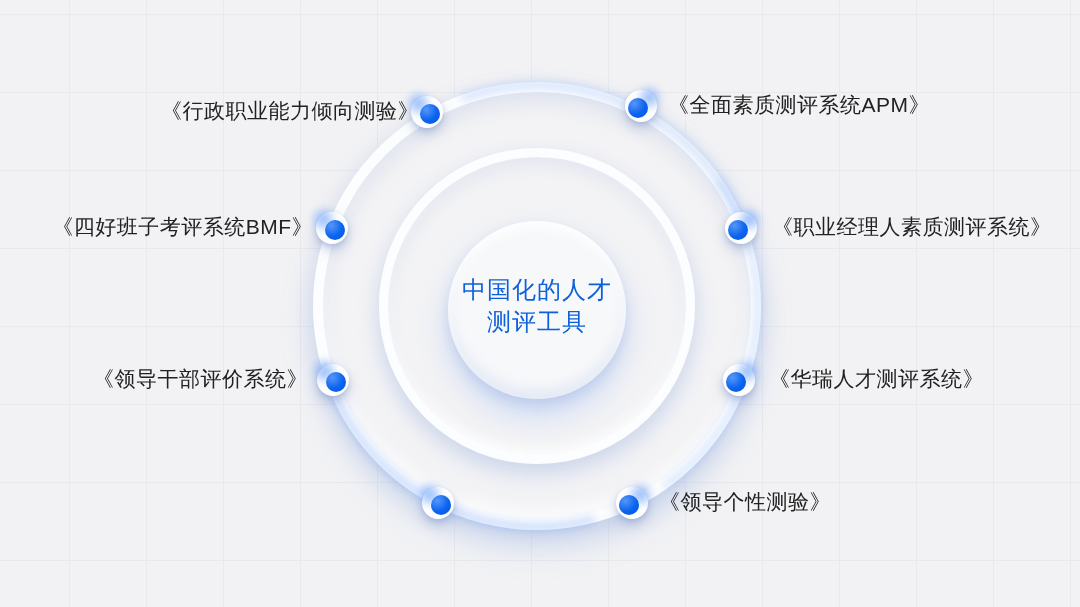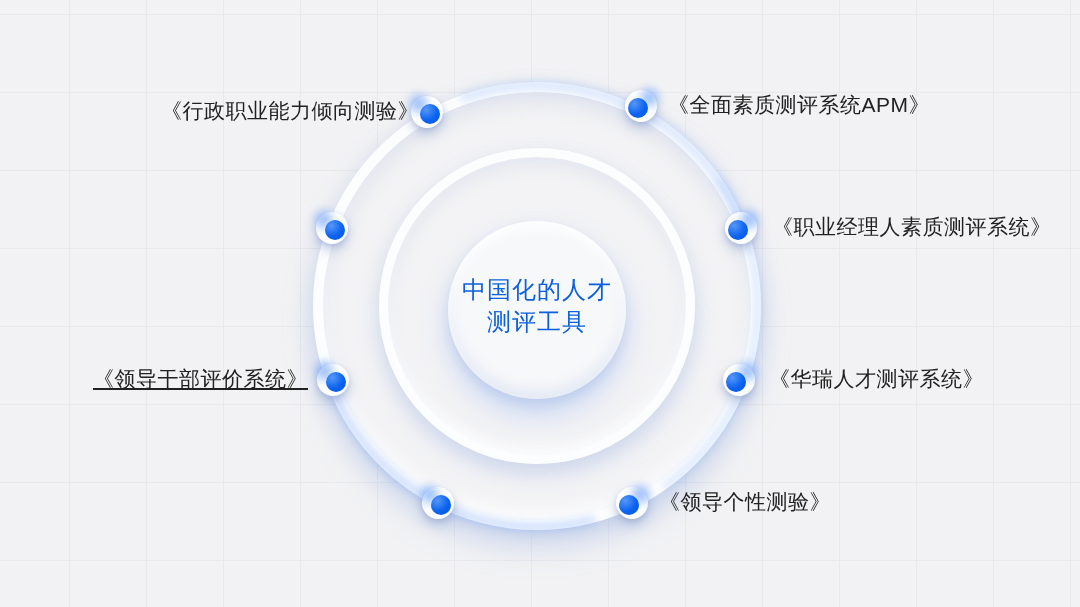--- a/index.html
+++ b/index.html
@@ -92,21 +92,21 @@
   .dot.d7{left:416px;top:480px;} .dot.d8{left:610px;top:480px;}
   
   .label{
     position:absolute;font-size:21px;color:#212121;line-height:32px;
     white-space:nowrap;letter-spacing:.5px;
   }
   .label.l1{right:661px;top:95px;text-align:center;}
   .label.l2{left:668px;top:89px;}
   .label.l3{right:767px;top:211px;text-align:right;}
   .label.l4{left:772px;top:211px;}
-  .label.l5{right:772px;top:363px;text-align:right;text-decoration:underline;}
+  .label.l5{right:772px;top:363px;text-align:right;}
   .label.l6{left:769px;top:363px;}
   .label.l7{right:665px;top:486px;text-align:right;}
   .label.l8{left:659px;top:486px;}
 </style>
 </head>
 <body>
 
 <div class="stage">
 
   <div class="ring outer"></div>
@@ -156,18 +156,19 @@
     <span class="core"></span>
   </div>
   <div class="dot right d8">
     <span class="halo"></span>
     <span class="blob"></span>
     <span class="core"></span>
   </div>
 
   <div class="label l1">《行政职业能力倾向测验》</div>
   <div class="label l2">《全面素质测评系统APM》</div>
+  <div class="label l3">《四好班子考评系统BMF》</div>
   <div class="label l4">《职业经理人素质测评系统》</div>
   <div class="label l5">《领导干部评价系统》</div>
   <div class="label l6">《华瑞人才测评系统》</div>
   <div class="label l8">《领导个性测验》</div>
 
 </div>
 
 </body></html>

